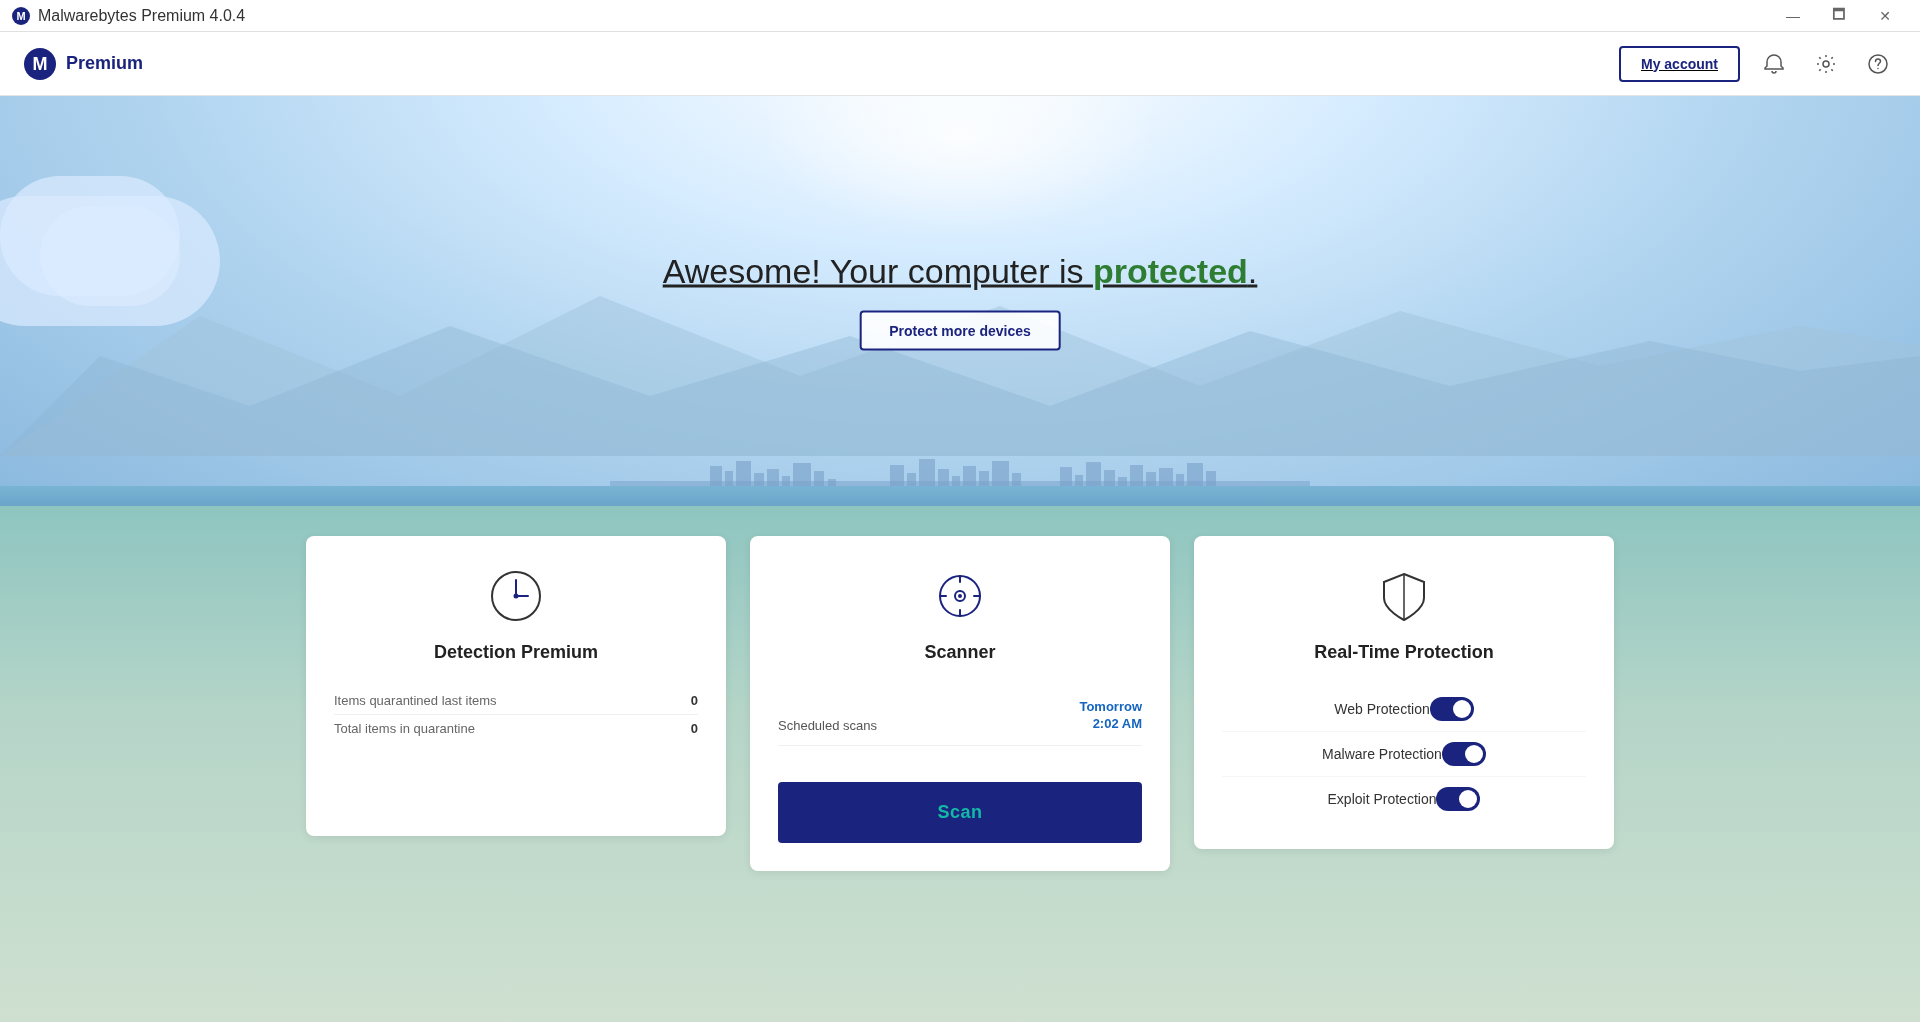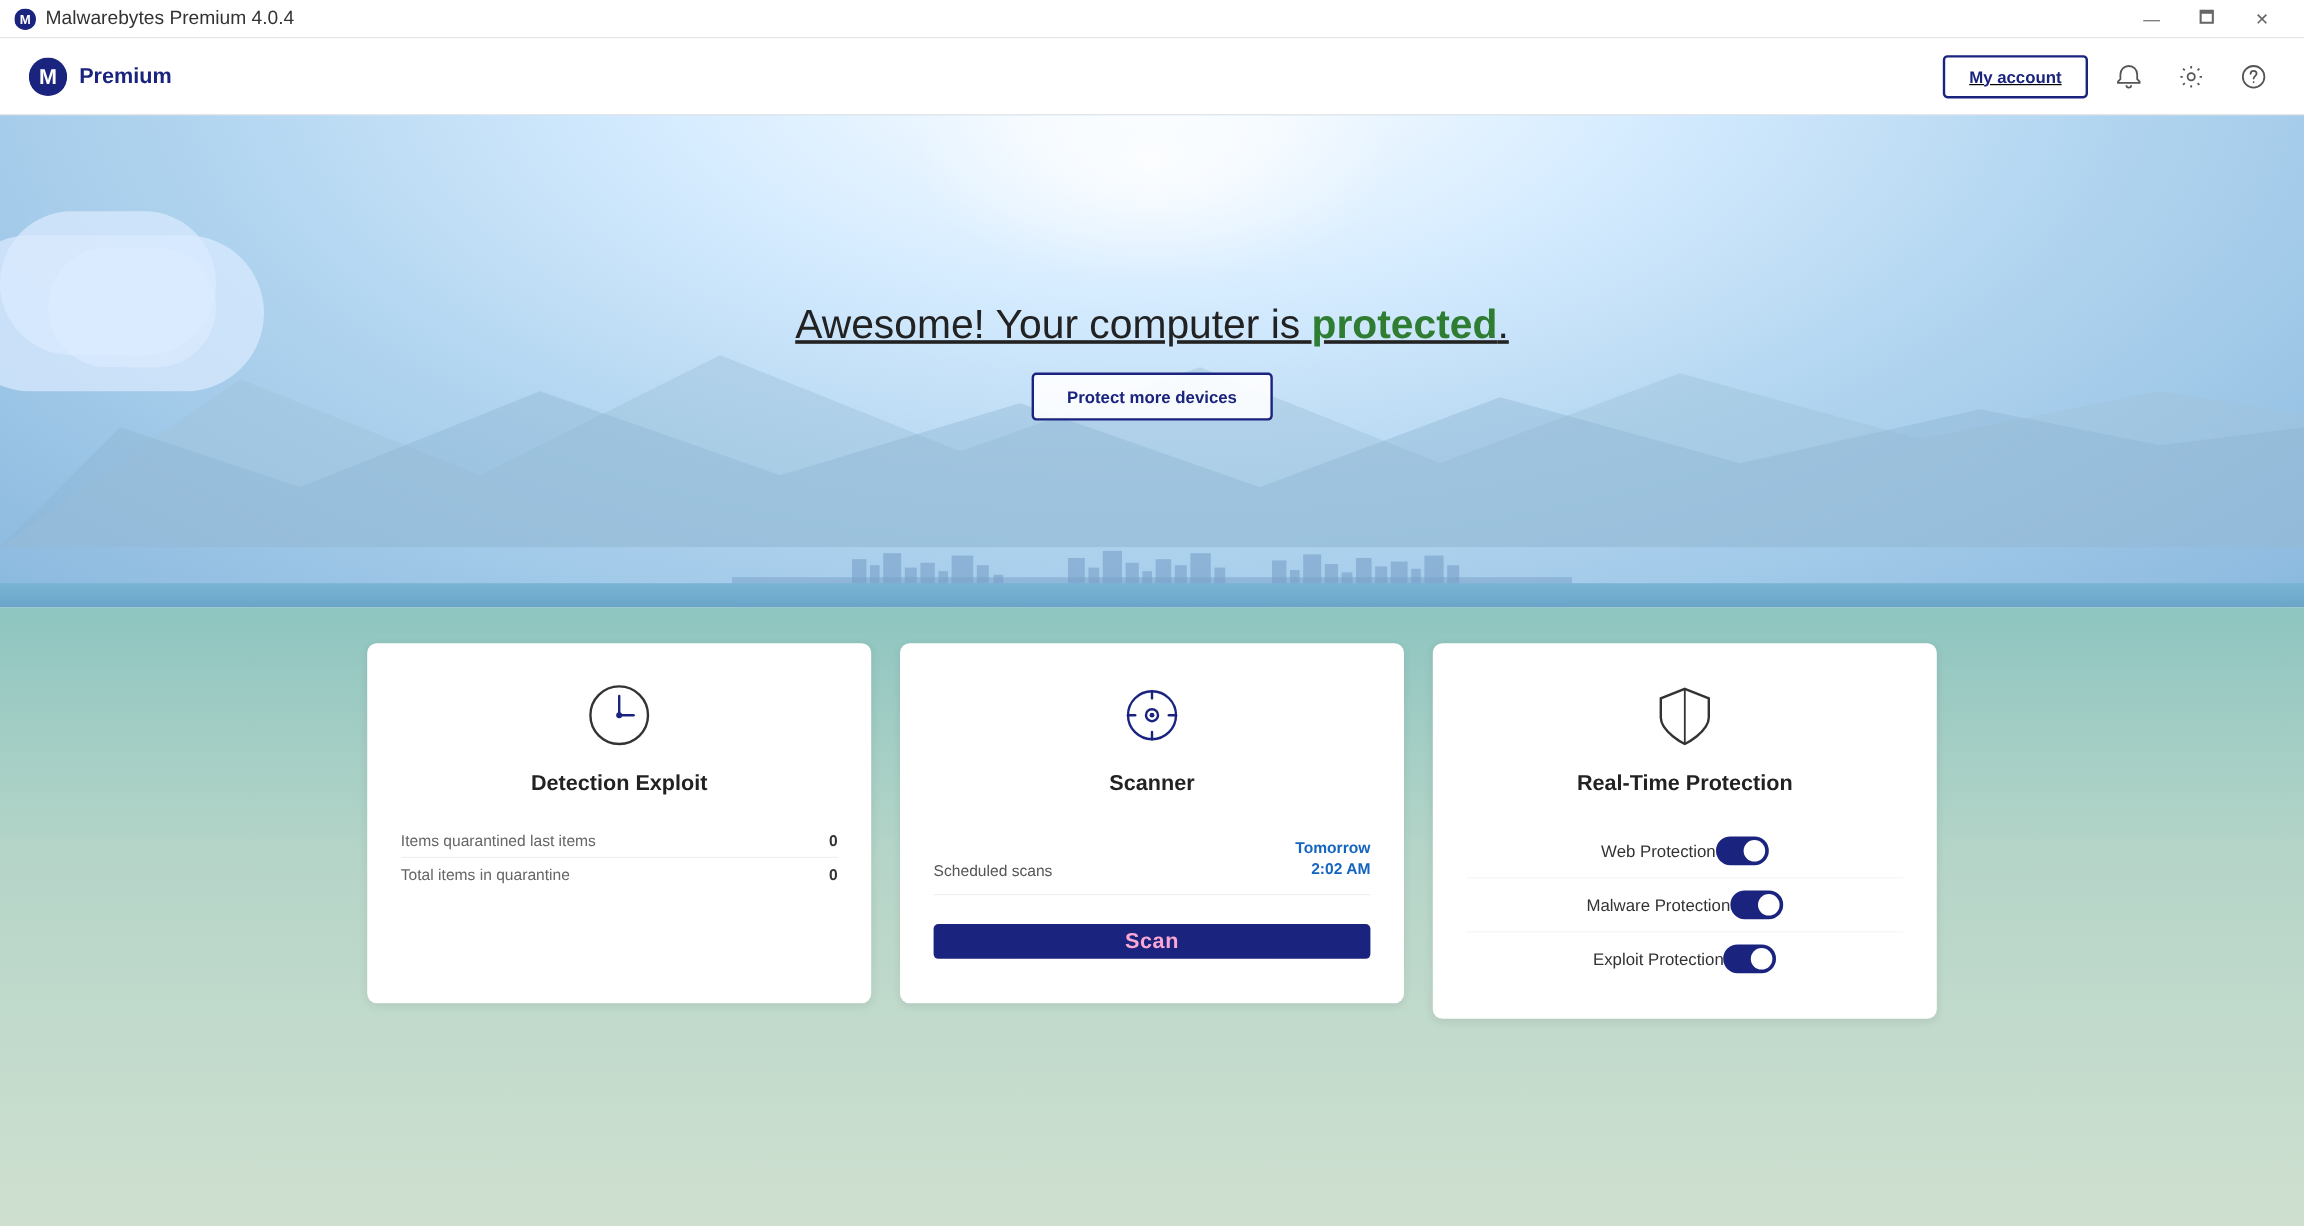--- a/index.html
+++ b/index.html
@@ -133,24 +133,24 @@
     .detection-card .stat-value { font-weight: 600; color: #333; }
 
     
     .scanner-card .scheduled-row {
       display: flex; justify-content: space-between; align-items: flex-end;
       padding: 12px 0; border-bottom: 1px solid #f0f0f0;
       font-size: 13px; color: #555;
     }
     .scheduled-time { color: #1565c0; font-weight: 600; text-align: right; line-height: 1.3; }
     .scan-btn {
-      width: 100%; margin-top: 24px;
-      background: #1a237e; color: #f9a8d4;
+      width: 100%; margin-top: 36px;
+      background: #1a237e; color: #14b8a6;
       border: none; border-radius: 4px;
-      padding: 4px;
+      padding: 20px;
       font-size: 18px; font-weight: 700;
       cursor: pointer;
       letter-spacing: 0.5px;
     }
 
     
     .protection-card .protection-row {
       display: flex; justify-content: center; align-items: center;
       padding: 10px 0;
       font-size: 14px; color: #333;
@@ -304,21 +304,21 @@
 
   <div class="card detection-card">
     <div class="card-icon">
       <svg width="60" height="60" viewBox="0 0 60 60" fill="none">
         <circle cx="30" cy="30" r="24" stroke="#333" stroke-width="2"></circle>
         <line x1="30" y1="14" x2="30" y2="30" stroke="#1a237e" stroke-width="2" stroke-linecap="round"></line>
         <line x1="30" y1="30" x2="42" y2="30" stroke="#1a237e" stroke-width="2" stroke-linecap="round"></line>
         <circle cx="30" cy="30" r="2.5" fill="#1a237e"></circle>
       </svg>
     </div>
-    <div class="card-title">Detection Exploit</div>
+    <div class="card-title">Detection Premium</div>
     <div>
       <div class="stat-row">
         <span>Items quarantined last items</span>
         <span class="stat-value">0</span>
       </div>
       <div class="stat-row">
         <span>Total items in quarantine</span>
         <span class="stat-value">0</span>
       </div>
     </div>

